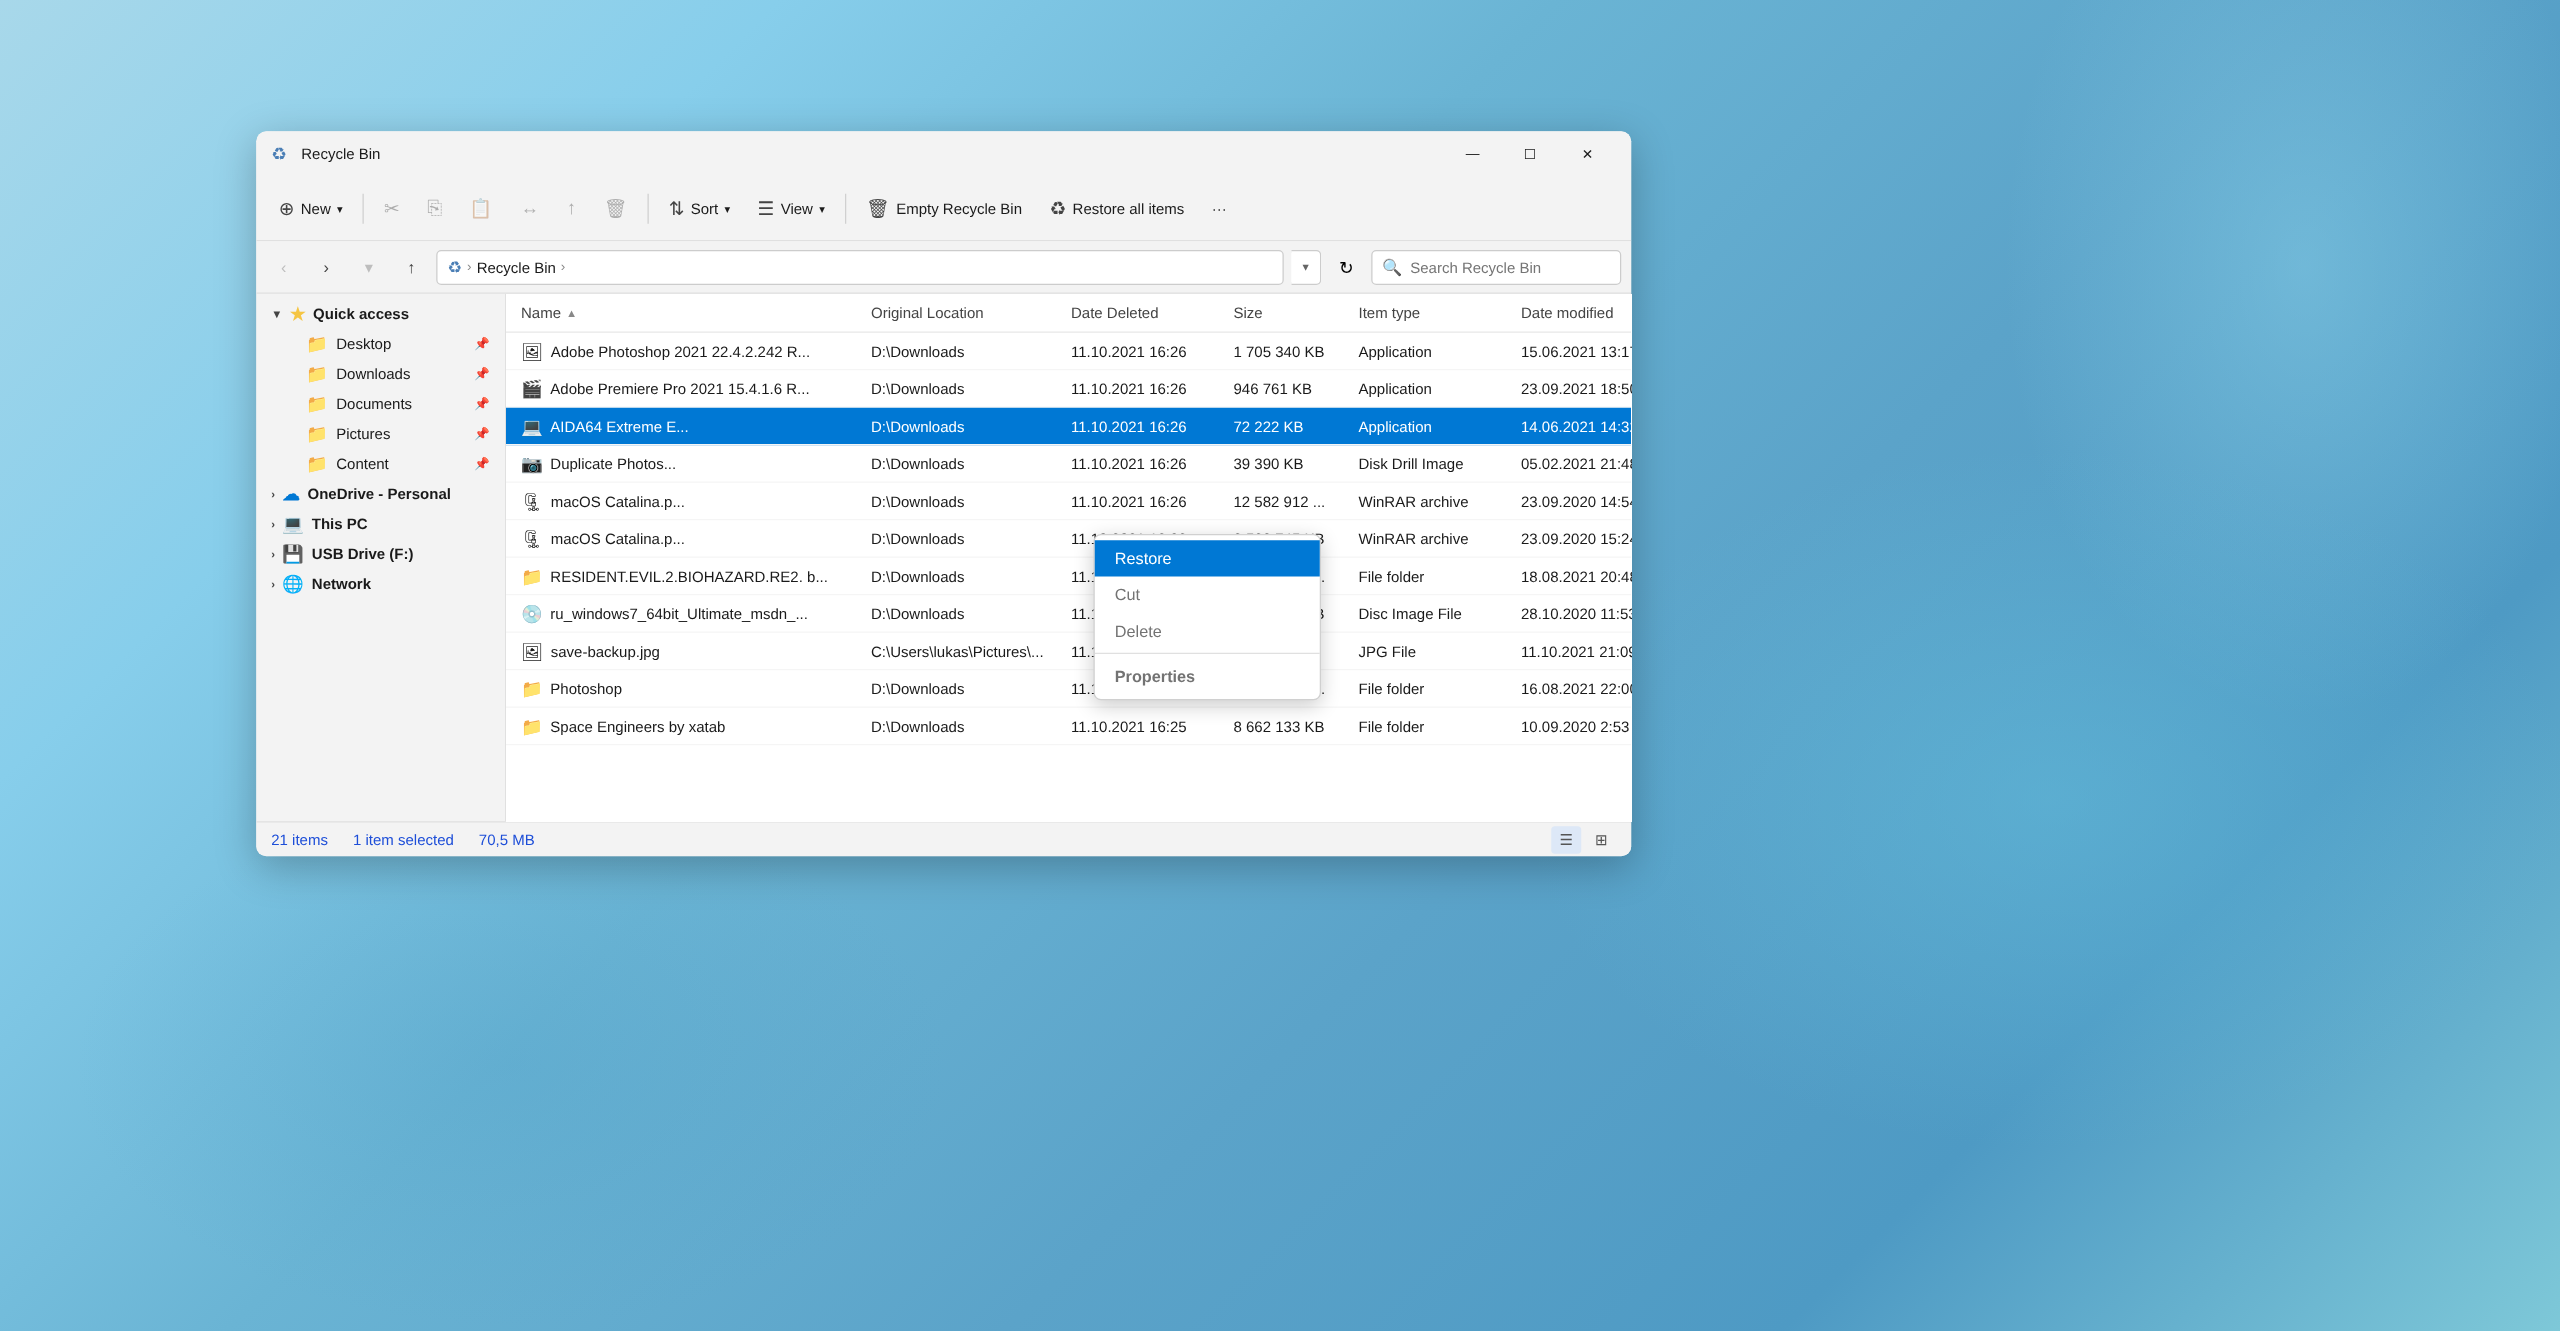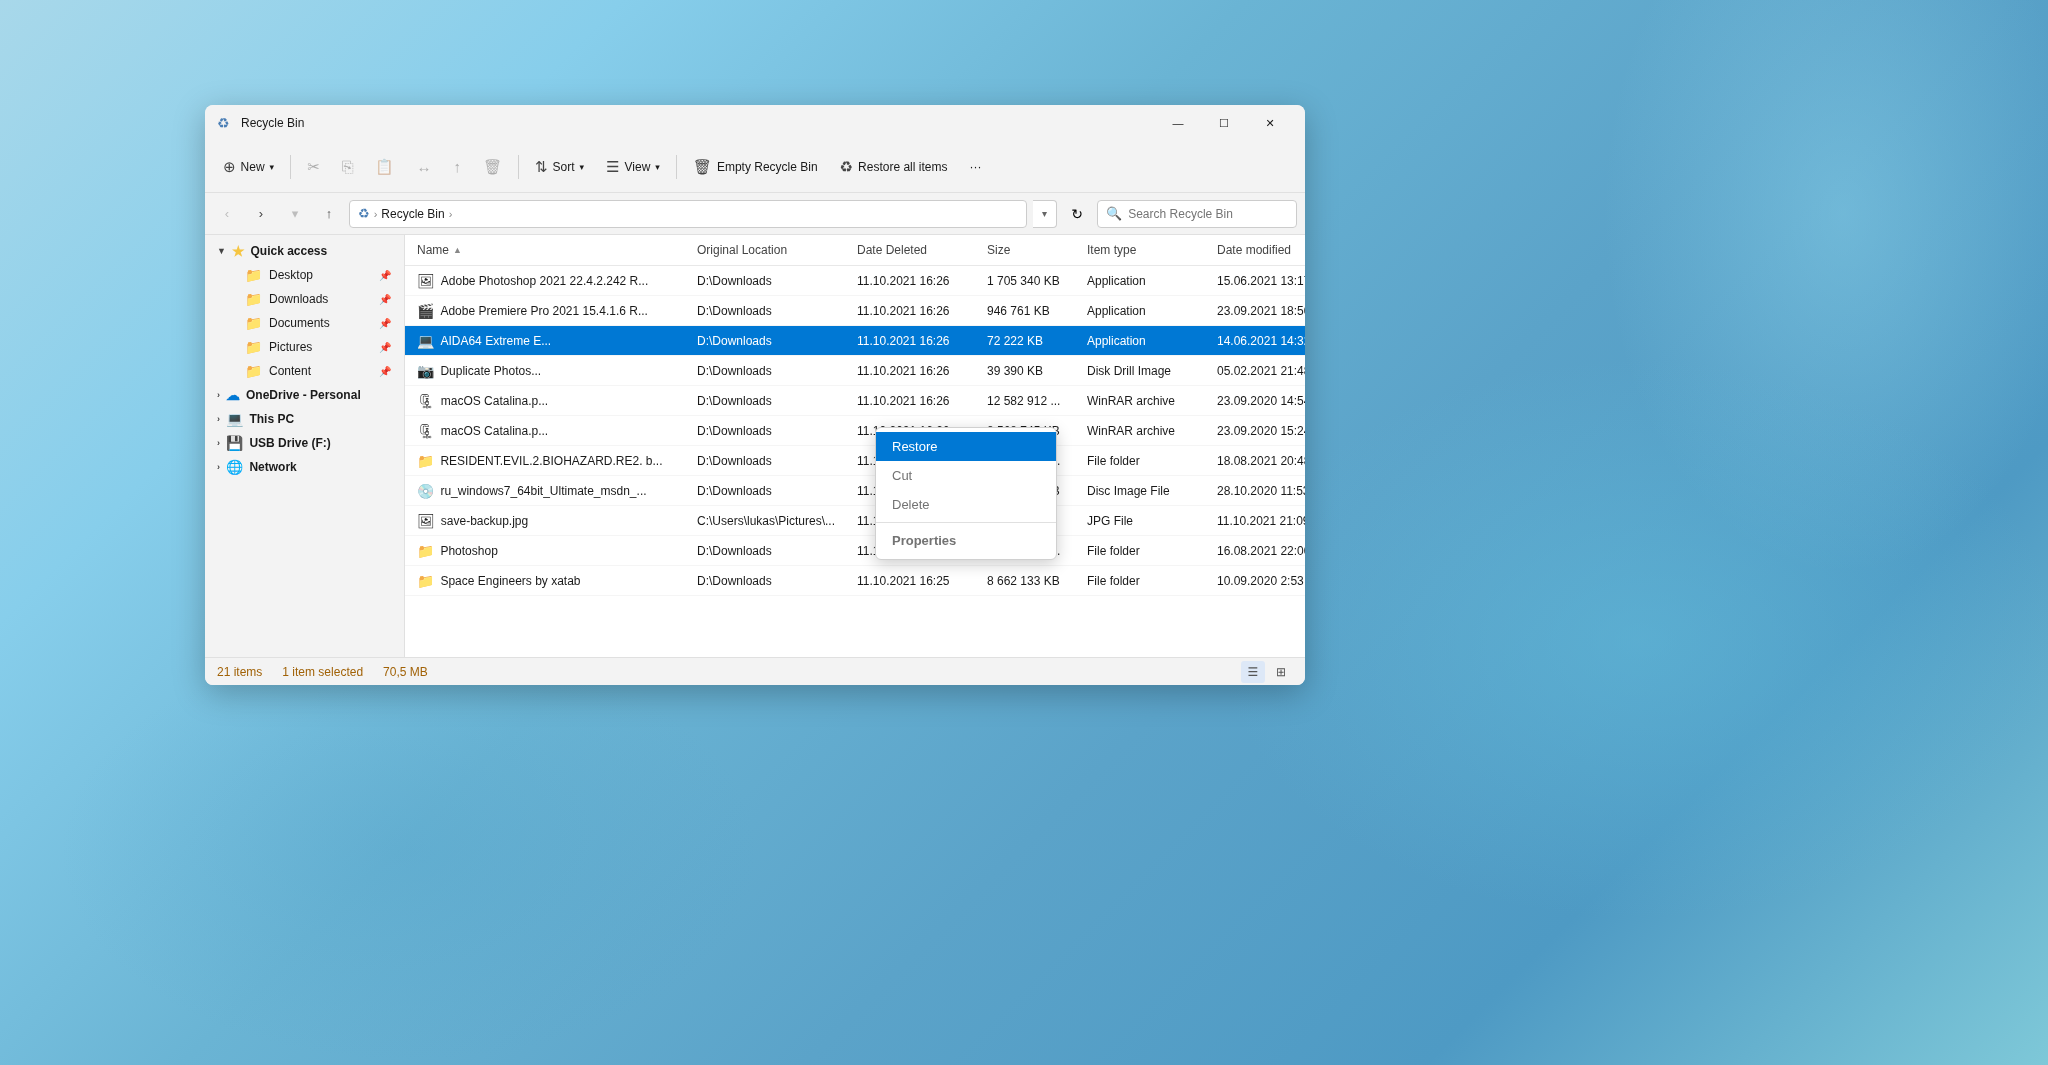--- a/index.html
+++ b/index.html
@@ -349,21 +349,21 @@
       background: #f3f3f3;
       border-top: 1px solid #e0e0e0;
       display: flex;
       align-items: center;
       padding: 0 12px;
       gap: 20px;
       flex-shrink: 0;
     }
     .status-item {
       font-size: 12px;
-      color: #a16207;
+      color: #1d4ed8;
     }
     .status-view-icons {
       margin-left: auto;
       display: flex;
       gap: 4px;
     }
     .view-icon-btn {
       width: 24px;
       height: 22px;
       display: flex;

